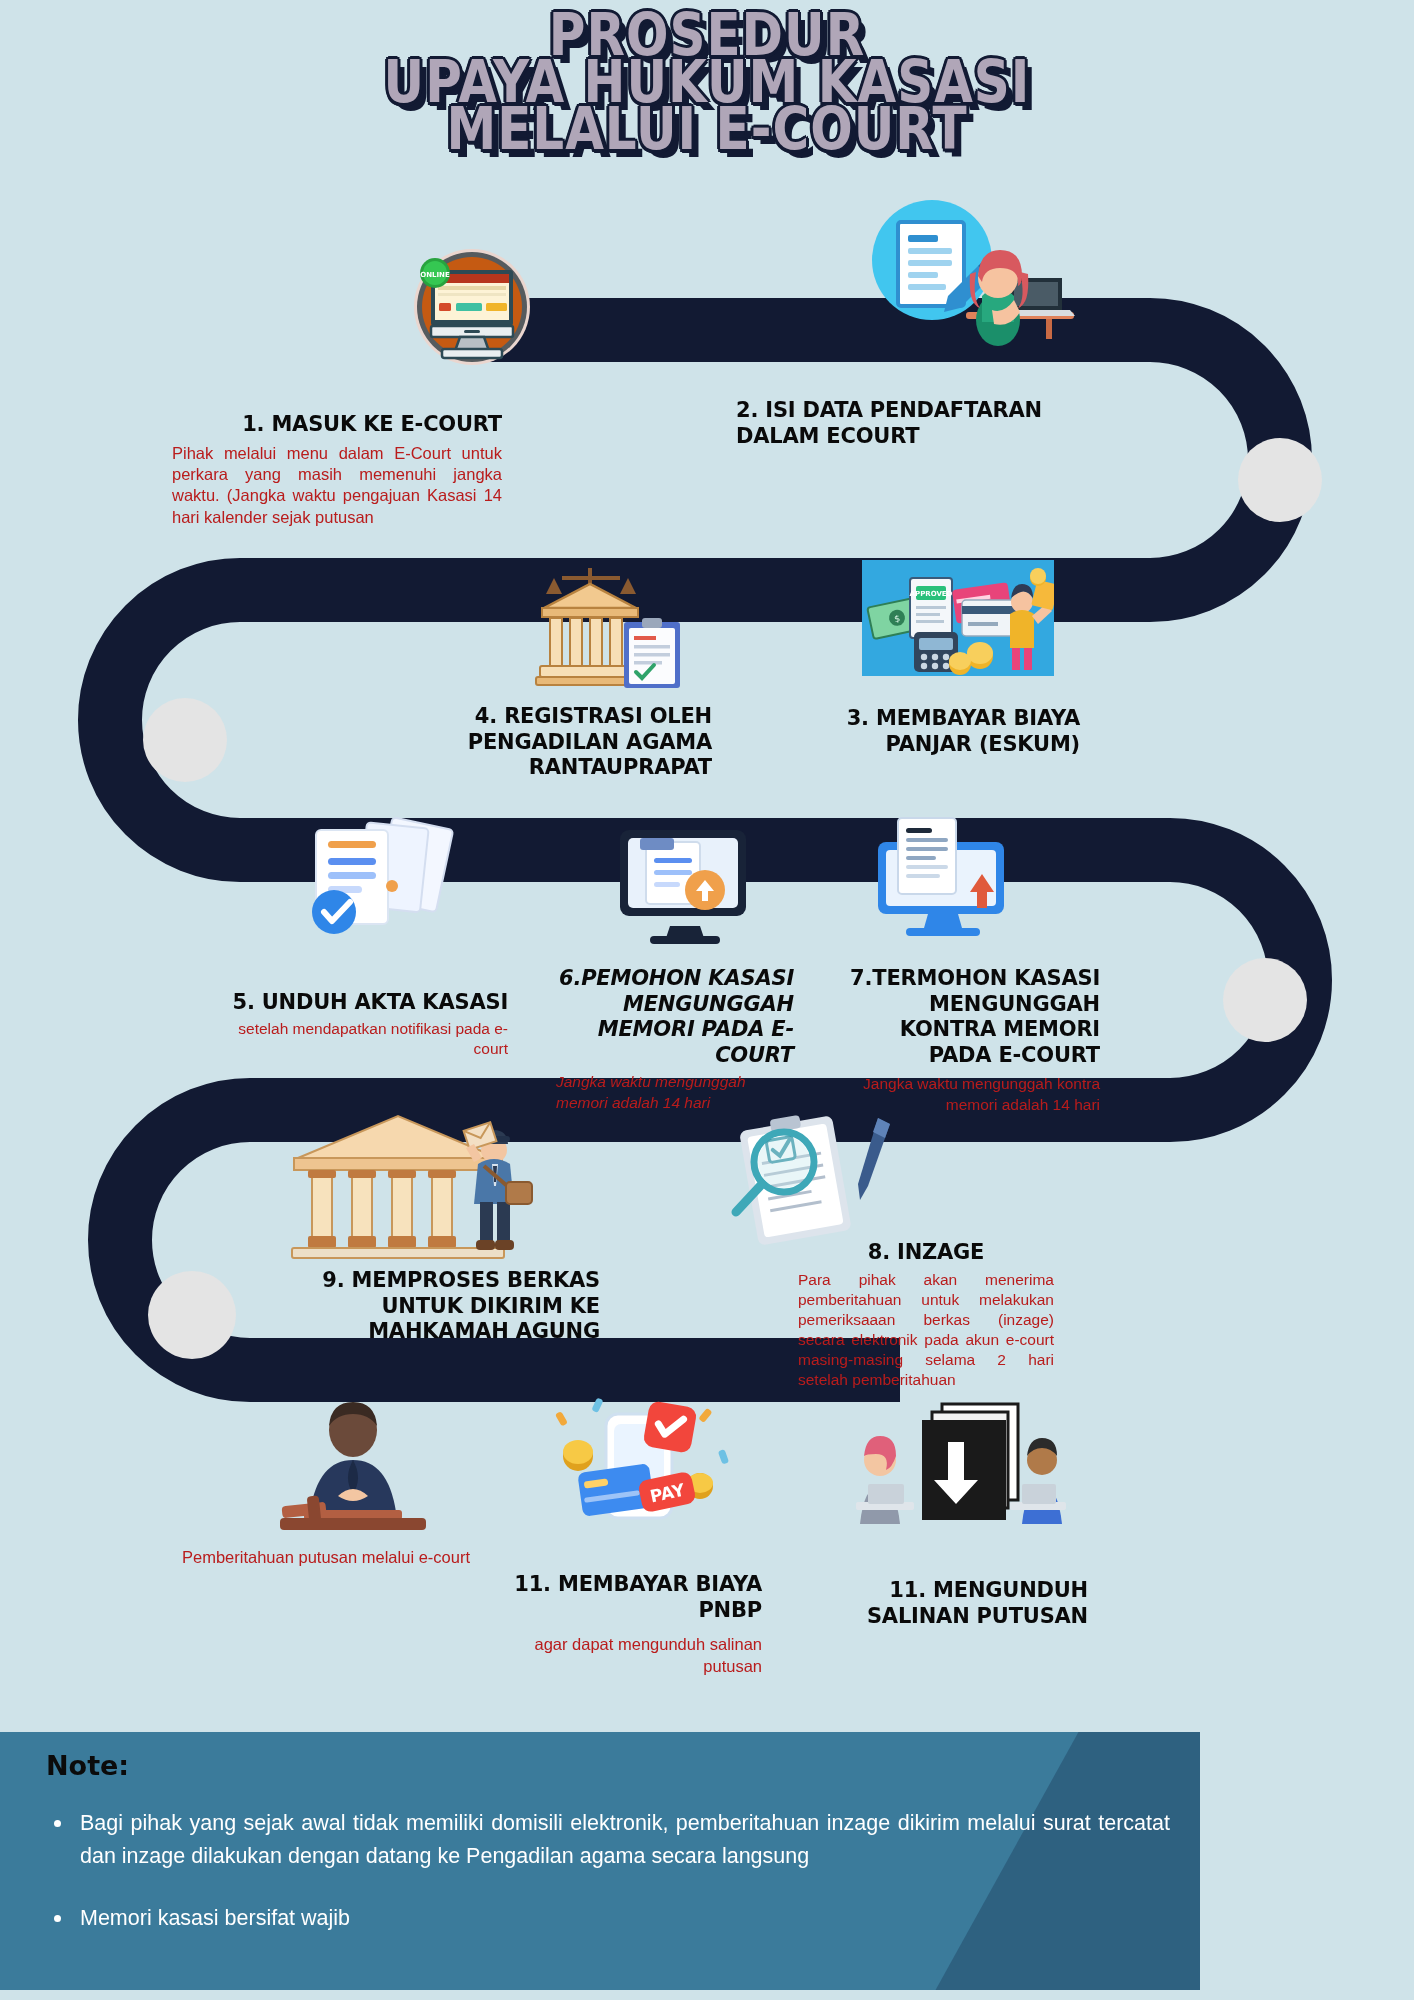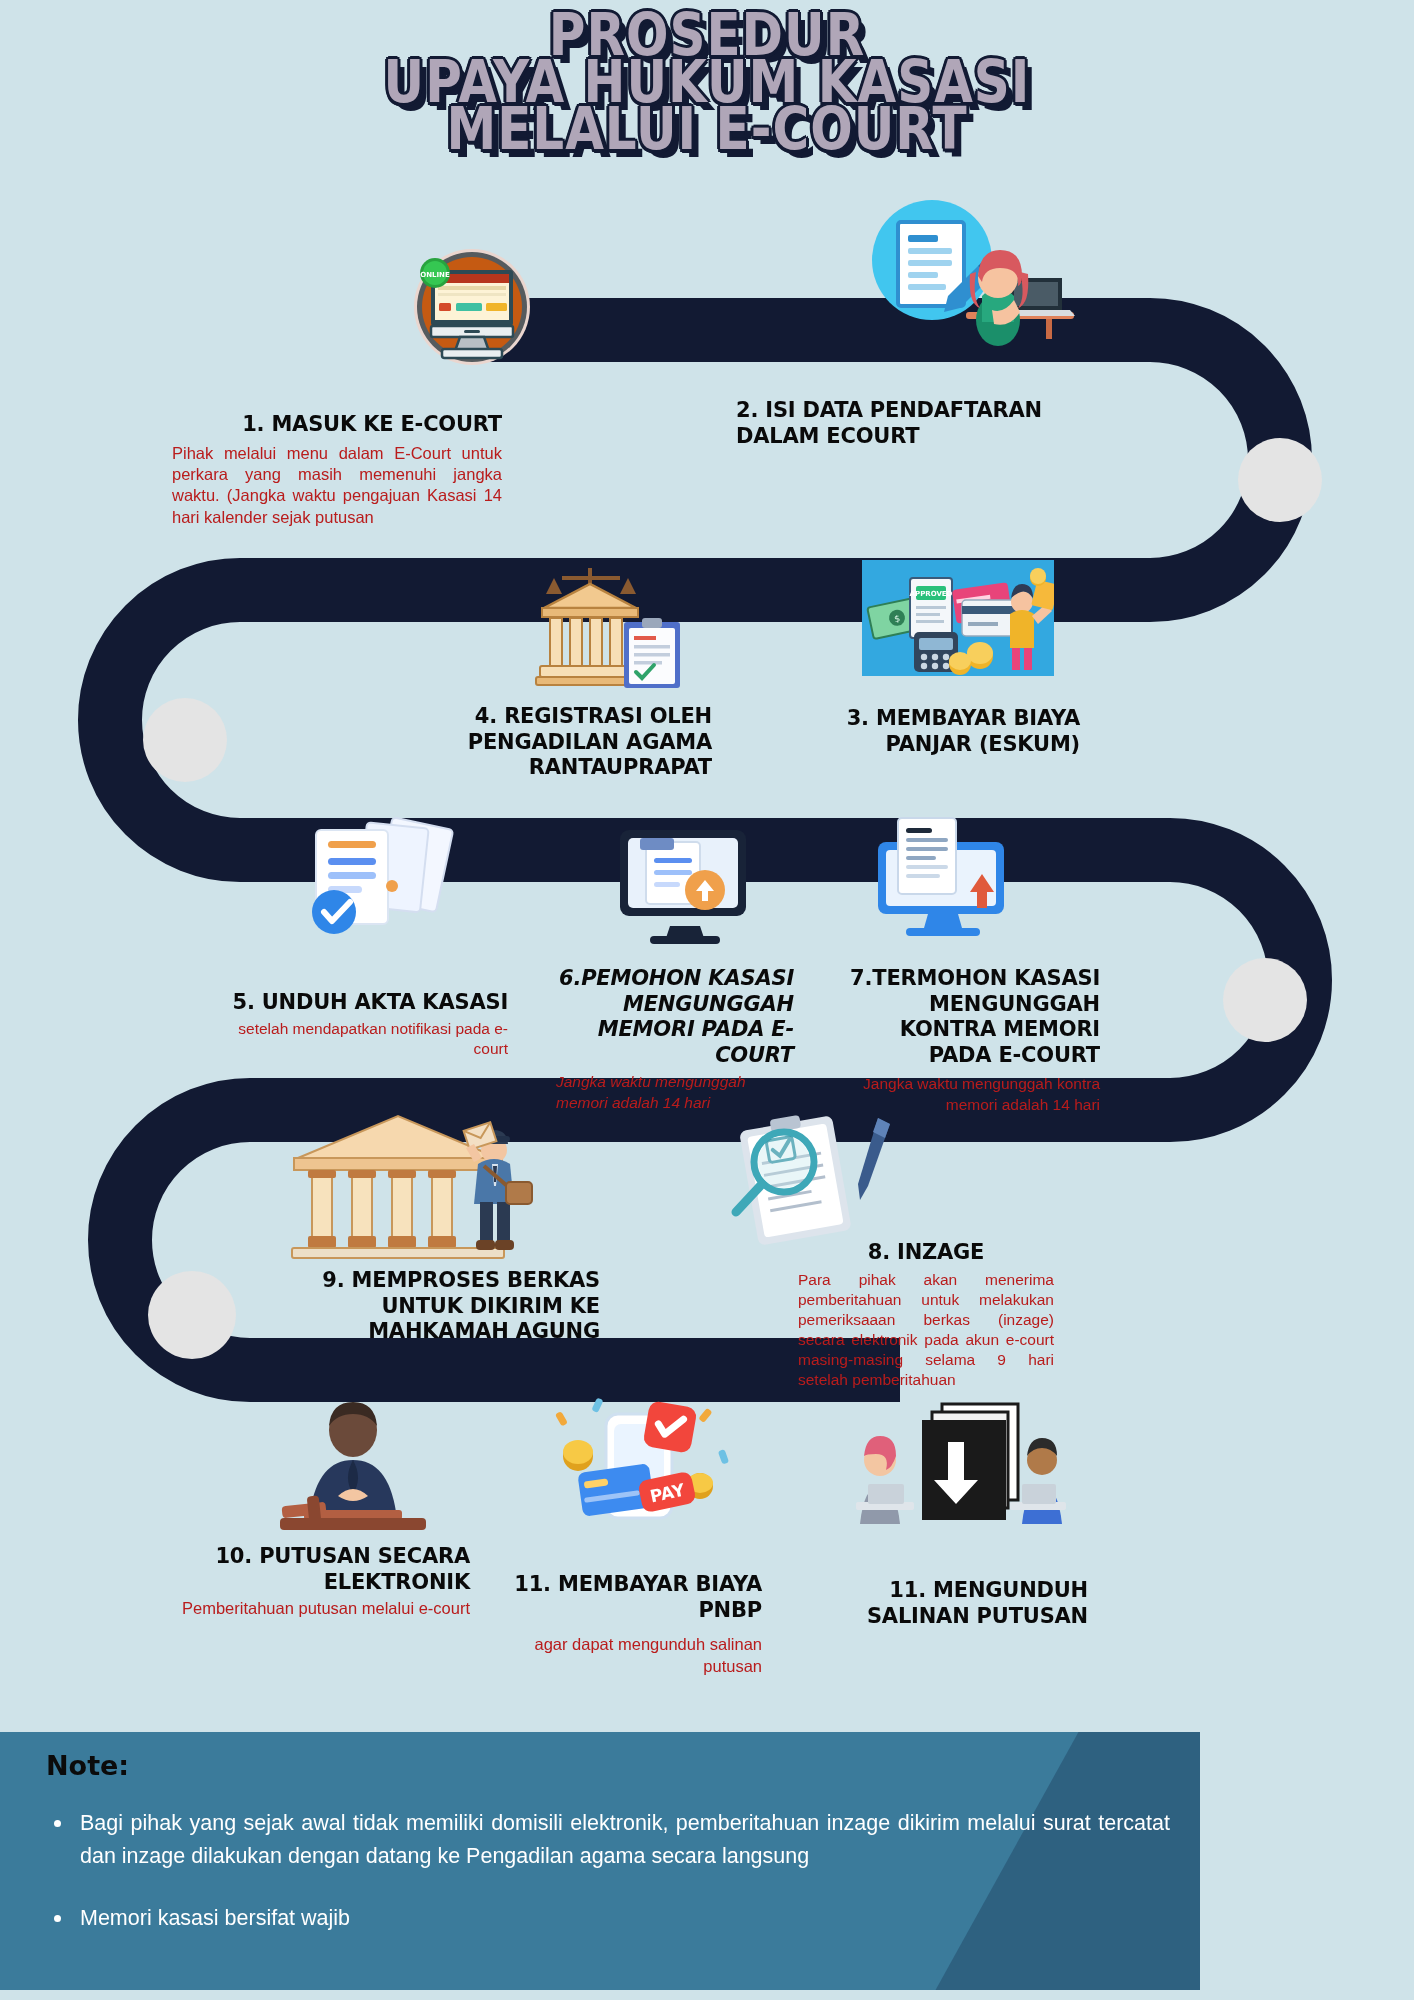--- a/index.html
+++ b/index.html
@@ -459,29 +459,28 @@
     <div class="bd sm" style="margin-top:4px;">Jangka waktu mengunggah memori adalah 14 hari</div>
   </div>
 
   <div class="blk" style="left:850px;top:966px;width:250px;">
     <div class="hd ctr">7.TERMOHON KASASI MENGUNGGAH KONTRA MEMORI  PADA E-COURT</div>
     <div class="bd ctr sm" style="margin-top:6px;">Jangka waktu mengunggah kontra memori adalah 14 hari</div>
   </div>
 
   <div class="blk" style="left:798px;top:1240px;width:256px;">
     <div class="hd" style="text-align:center;">8.  INZAGE</div>
-    <div class="bd just sm" style="margin-top:4px;">Para pihak akan menerima pemberitahuan untuk melakukan pemeriksaaan berkas (inzage) secara elektronik pada akun e-court masing-masing selama 9 hari setelah pemberitahuan</div>
+    <div class="bd just sm" style="margin-top:4px;">Para pihak akan menerima pemberitahuan untuk melakukan pemeriksaaan berkas (inzage) secara elektronik pada akun e-court masing-masing selama 2 hari setelah pemberitahuan</div>
   </div>
 
   <div class="blk" style="left:290px;top:1268px;width:310px;">
     <div class="hd ctr">9. MEMPROSES BERKAS UNTUK DIKIRIM KE MAHKAMAH AGUNG</div>
   </div>
 
   <div class="blk" style="left:174px;top:1544px;width:296px;">
-    <div class="hd ctr">10. PUTUSAN SECARA ELEKTRONIK</div>
     <div class="bd ctr" style="margin-top:3px;">Pemberitahuan putusan melalui e-court</div>
   </div>
 
   <div class="blk" style="left:512px;top:1572px;width:250px;">
     <div class="hd ctr">11. MEMBAYAR BIAYA PNBP</div>
     <div class="bd ctr" style="margin-top:11px;">agar dapat mengunduh salinan putusan</div>
   </div>
 
   <div class="blk" style="left:818px;top:1578px;width:270px;">
     <div class="hd ctr">11. MENGUNDUH SALINAN PUTUSAN</div>

